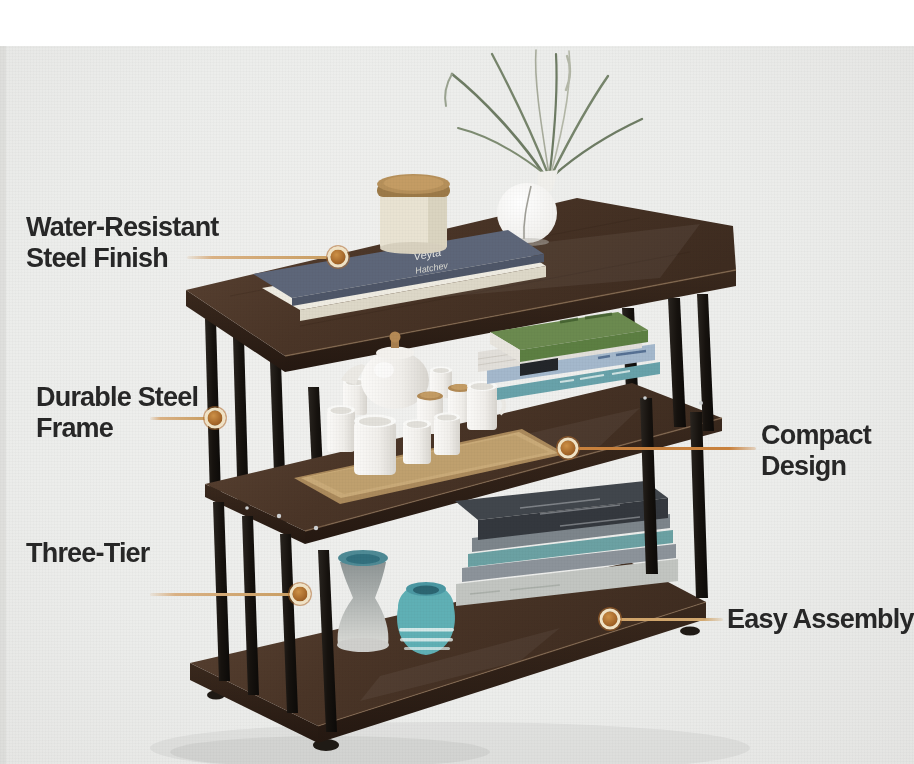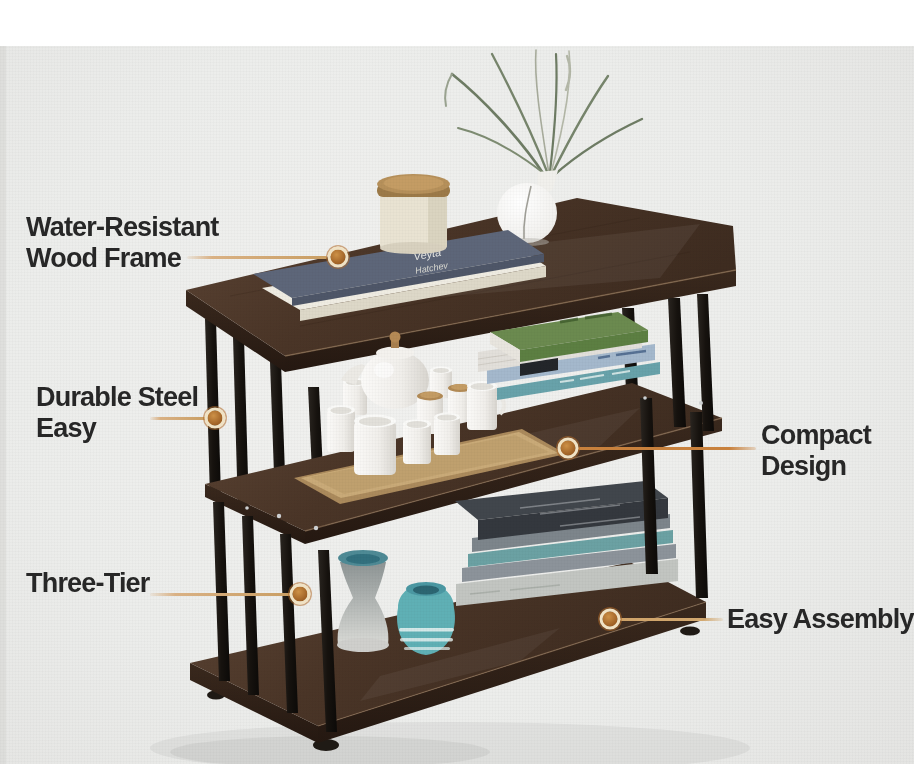--- a/index.html
+++ b/index.html
@@ -19,21 +19,21 @@
   }
   .edge-strip{position:absolute;left:0;top:0;width:6px;height:100%;background:#d8d8d6;opacity:.65;}
   svg{position:absolute;left:0;top:0;}
   .callout{
     position:absolute;color:#272727;font-weight:700;font-size:27px;line-height:1.14;
     letter-spacing:-0.8px;white-space:nowrap;z-index:4;
   }
   .callout span{display:block;}
   .c1{left:26px;top:166px;}
   .c2{left:36px;top:336px;}
-  .c3{left:26px;top:522px;text-align:center;}
+  .c3{left:26px;top:492px;text-align:center;}
   .c4{left:761px;top:374px;}
   .c5{left:727px;top:558px;}
   .leader{
     position:absolute;height:3px;border-radius:2px;z-index:3;
     background:linear-gradient(90deg, rgba(217,177,132,.15), #d9b184 18%, #c99e63);
   }
   .l1{left:187px;top:210px;width:140px;}
   .l2{left:150px;top:371px;width:56px;}
   .l3{left:150px;top:547px;width:141px;}
   .l4{left:578px;top:401px;width:178px;background:linear-gradient(90deg,#c8813d,#c8813d 85%,rgba(200,129,61,.25));}
@@ -302,25 +302,25 @@
       <circle cx="279" cy="470" r="2.2"></circle>
       <circle cx="316" cy="482" r="2.2"></circle>
       <circle cx="247" cy="462" r="1.8"></circle>
       <circle cx="701" cy="357" r="2"></circle>
       <circle cx="645" cy="352" r="1.8"></circle>
     </g>
   </svg>
 
   <div class="callout c1">
     <span>Water-Resistant</span>
-    <span>Wood Frame</span>
+    <span>Steel Finish</span>
   </div>
   <div class="callout c2">
     <span>Durable Steel</span>
-    <span>Easy</span>
+    <span>Frame</span>
   </div>
   <div class="callout c3">
     <span>Three-Tier</span>
   </div>
   <div class="callout c5">
     <span>Easy Assembly</span>
   </div>
   <div class="callout c4">
     <span>Compact</span>
     <span>Design</span>

